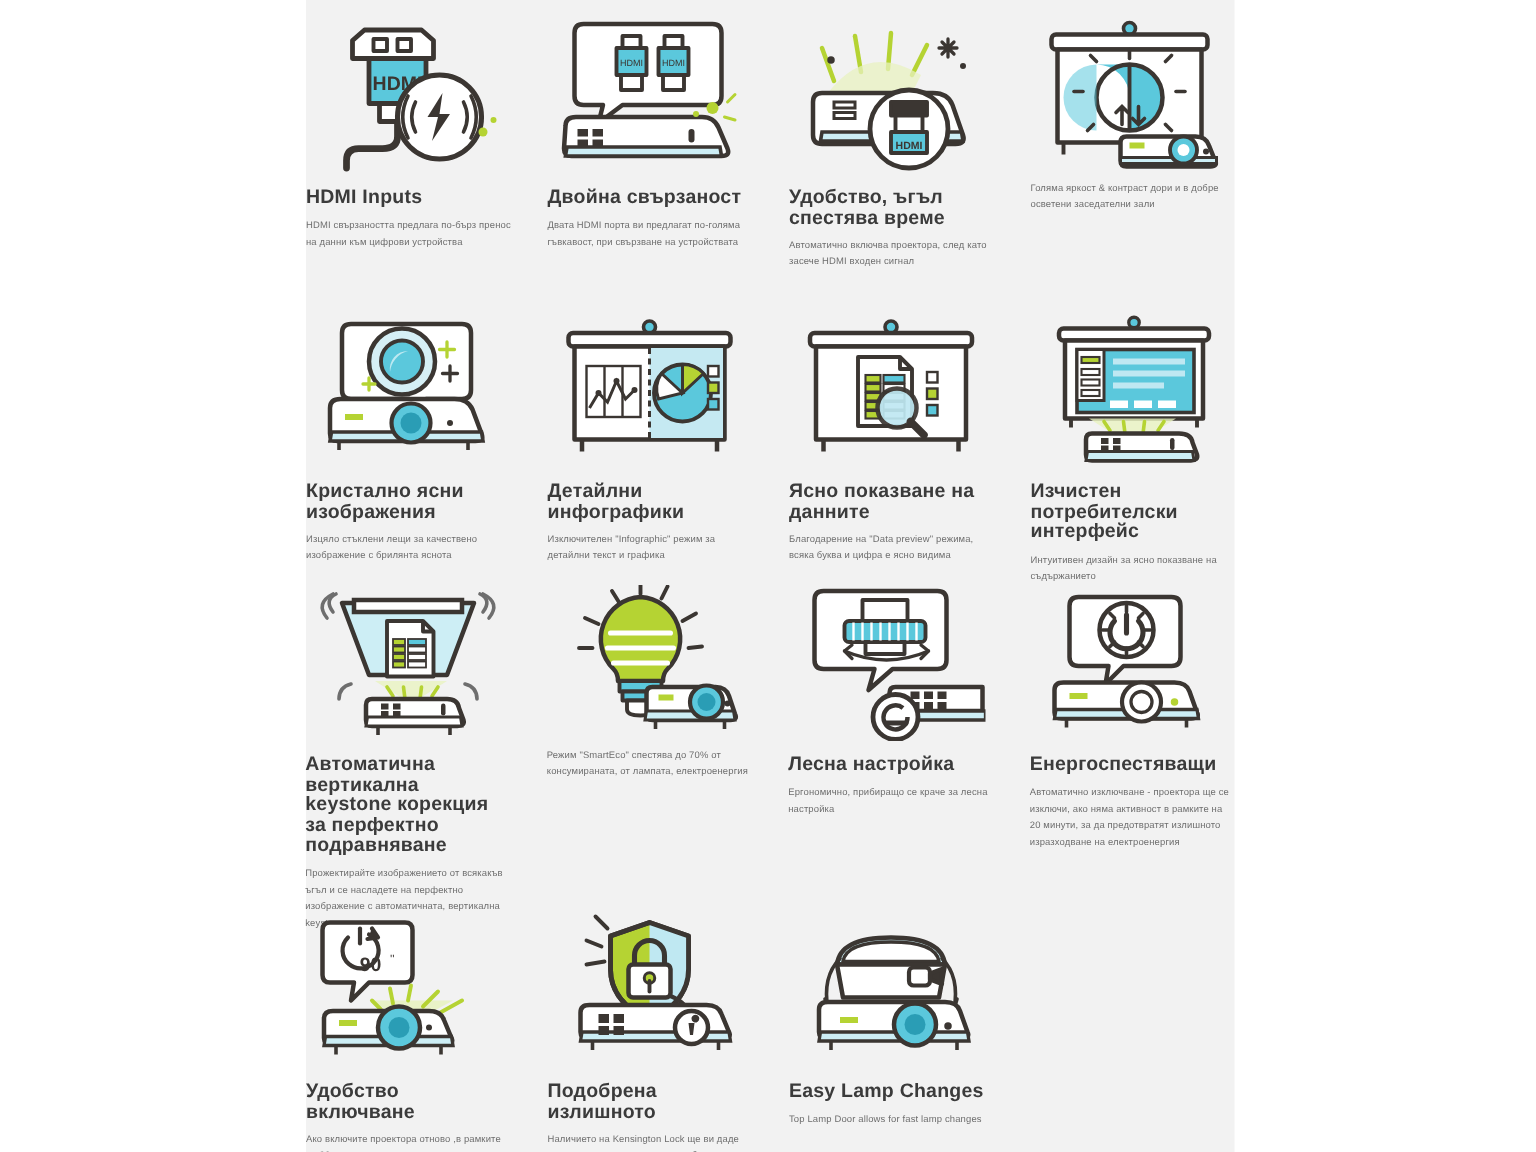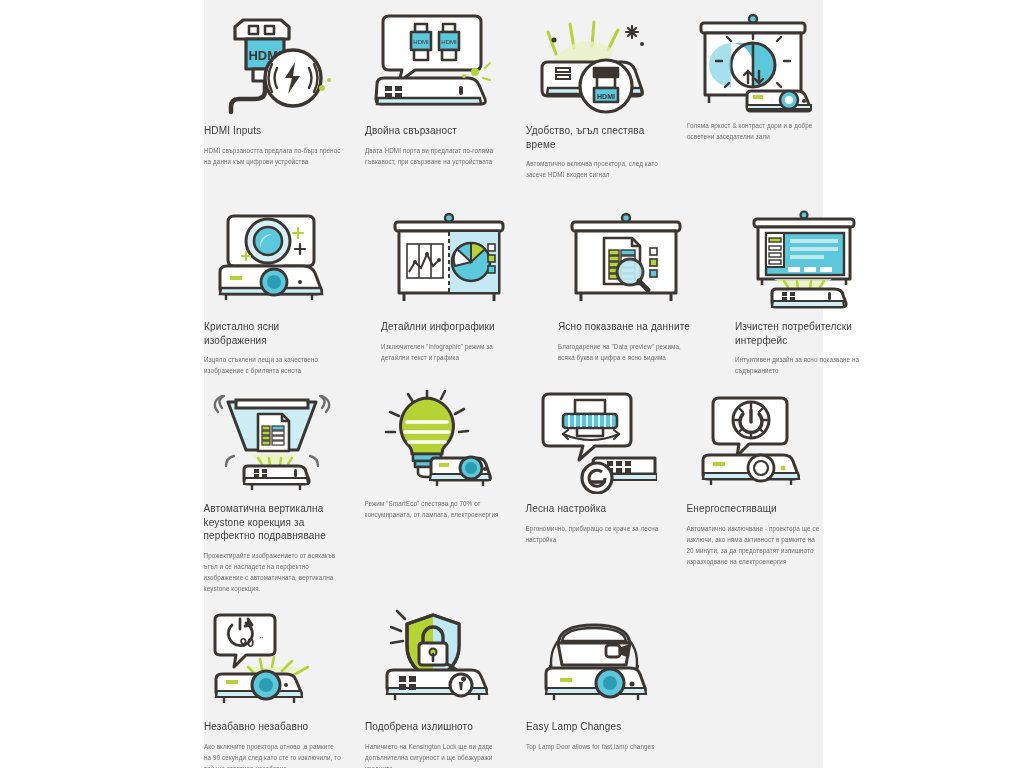--- a/index.html
+++ b/index.html
@@ -41,38 +41,38 @@
   .icon-box {
     width: 137px;
     height: 112px;
     display: flex;
     align-items: center;
     justify-content: center;
   }
   .icon-box svg { display: block; }
 
   .feature-title {
-    font-size: 10px;
+    font-size: 13px;
     line-height: 13.5px;
     color: #3b3b3b;
-    font-weight: 400;
+    font-weight: 700;
     margin: 4px 0 7px 0;
     letter-spacing: 0.15px;
   }
   .feature-desc {
     font-size: 6.3px;
     line-height: 11px;
     color: #6e6e6e;
     font-weight: 400;
     letter-spacing: 0.1px;
   }
 
   
   .row-1 { position: absolute; left: 0; top: 4px; }
-  .row-2 { position: absolute; left: 0; top: 200px; gap: 16px; }
+  .row-2 { position: absolute; left: 0; top: 200px; }
   .row-3 { position: absolute; left: 0; top: 382px; justify-content: center; }
   .row-4 { position: absolute; left: 0; top: 600px; }
 </style>
 </head>
 <body>
 
 <div id="page">
   <div id="content-panel"></div>
 
   <div id="feature-grid">
@@ -608,21 +608,21 @@
             <circle cx="56" cy="76" r="14" fill="#5bc8dc" stroke="#3b3632" stroke-width="3"></circle>
             <circle cx="56" cy="76" r="7" fill="#2a9db5"></circle>
             <rect x="16" y="71" width="12" height="4" fill="#b5d333"></rect>
             <circle cx="76" cy="76" r="2" fill="#3b3632"></circle>
             <g stroke="#3b3632" stroke-width="2.4">
                 <path d="M14 88 v6"></path>
                 <path d="M84 88 v6"></path>
               </g>
           </svg>
         </div>
-        <div class="feature-title">Незабавно незабавно</div>
+        <div class="feature-title">Удобство включване</div>
         <div class="feature-desc">Ако включите проектора отново ,в рамките на 90 секунди след като сте го изключили, то той ще стартира незабавно.</div>
       </div>
 
       <div class="feature-card">
         <div class="icon-box">
           <svg width="126" height="102" viewBox="0 0 126 102">
             <g stroke="#3b3632" stroke-width="2.6" stroke-linecap="round">
               <path d="M34 10 l-8 -8"></path>
                 <path d="M30 22 l-10 -4"></path>
                 <path d="M32 32 l-12 2"></path>

